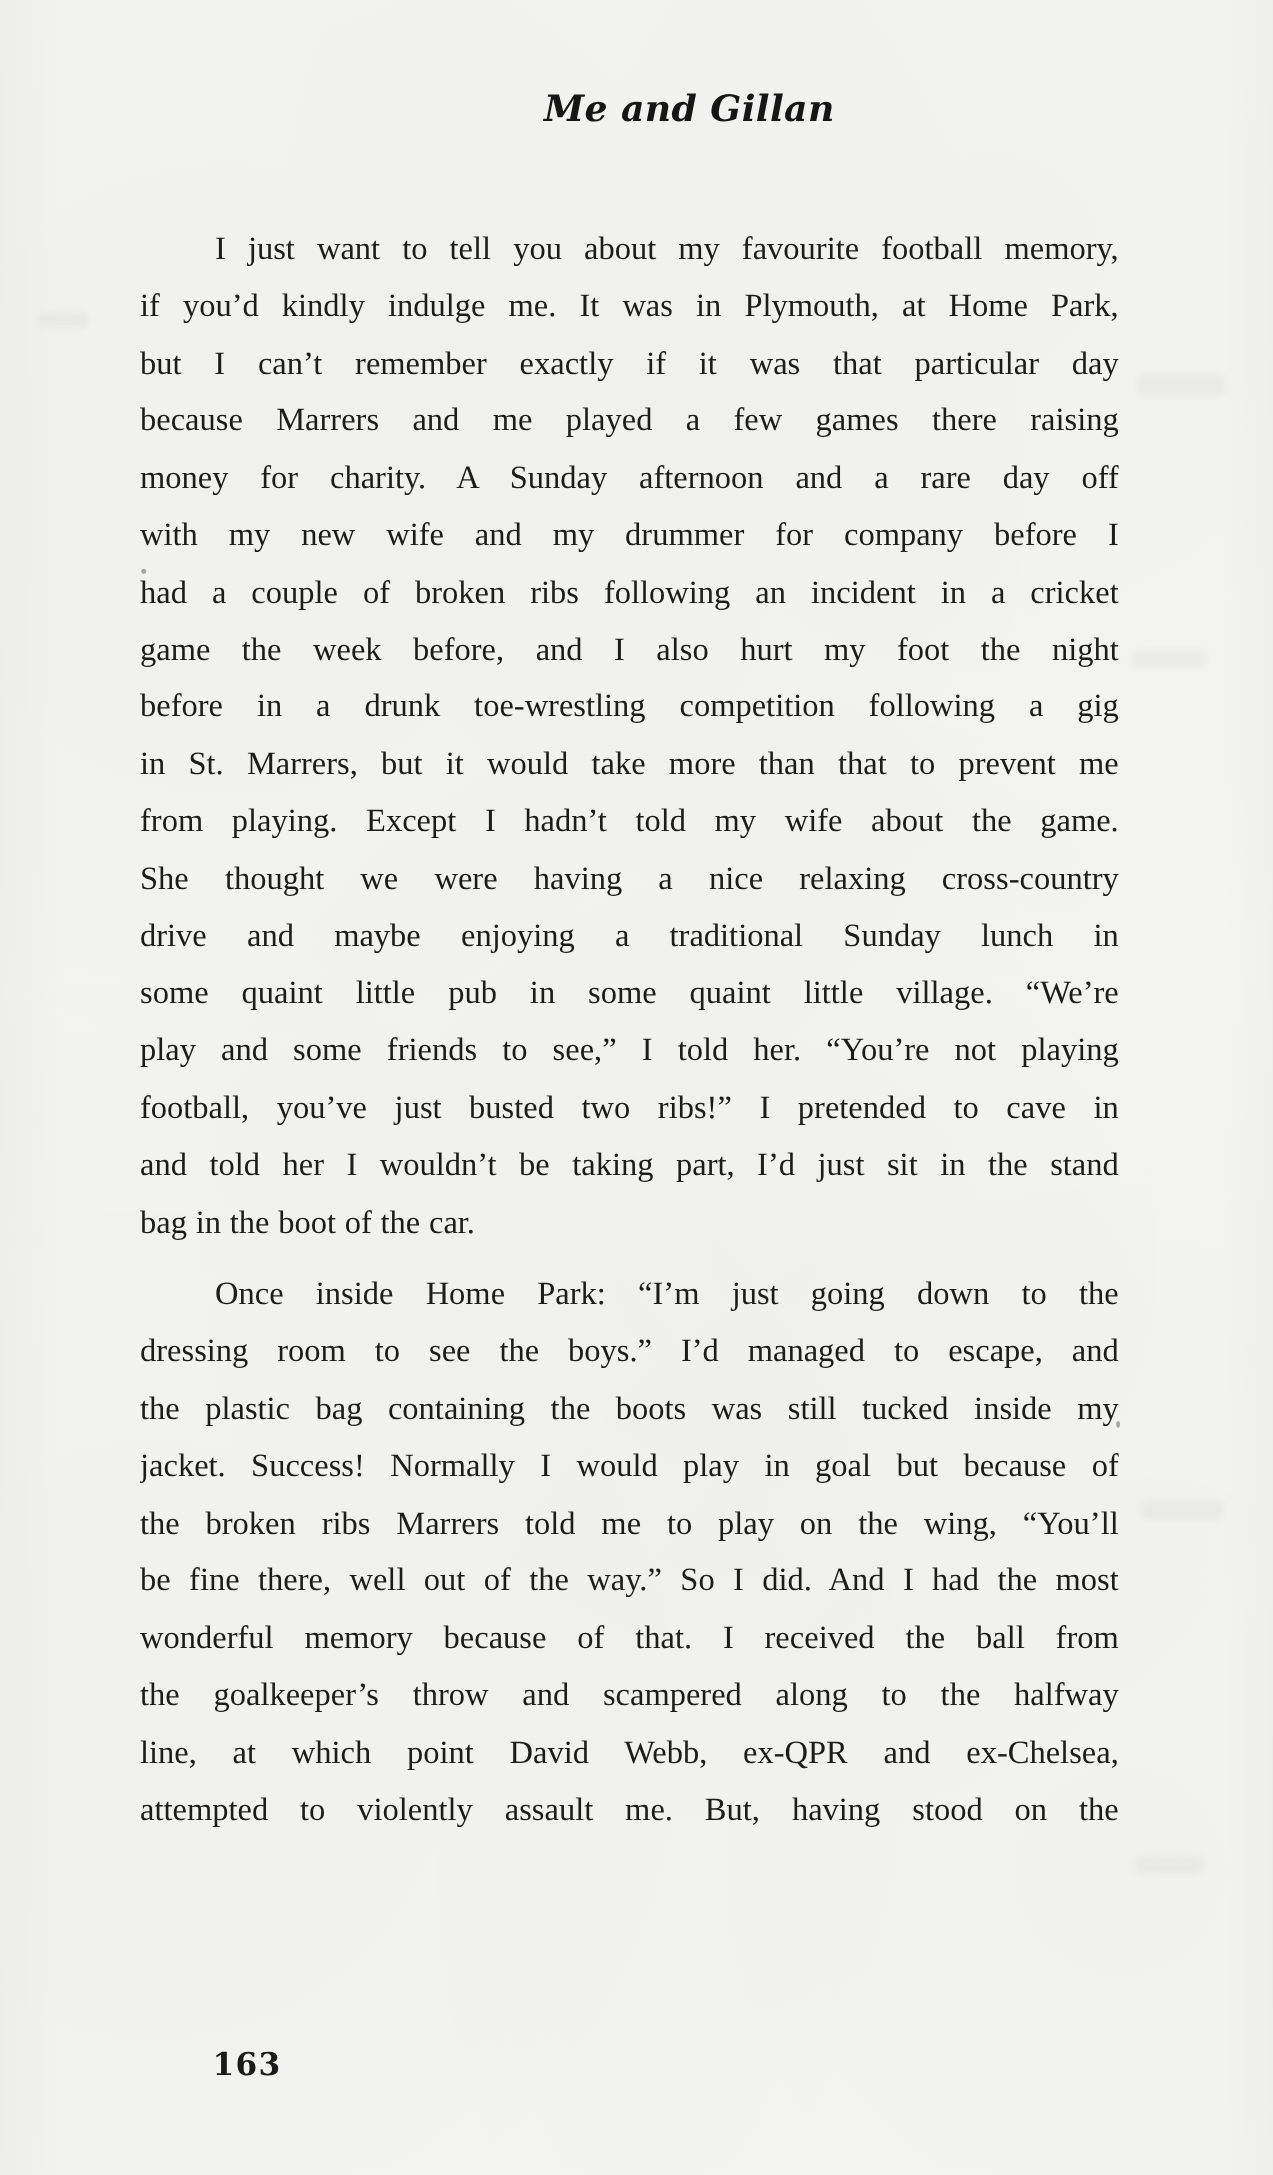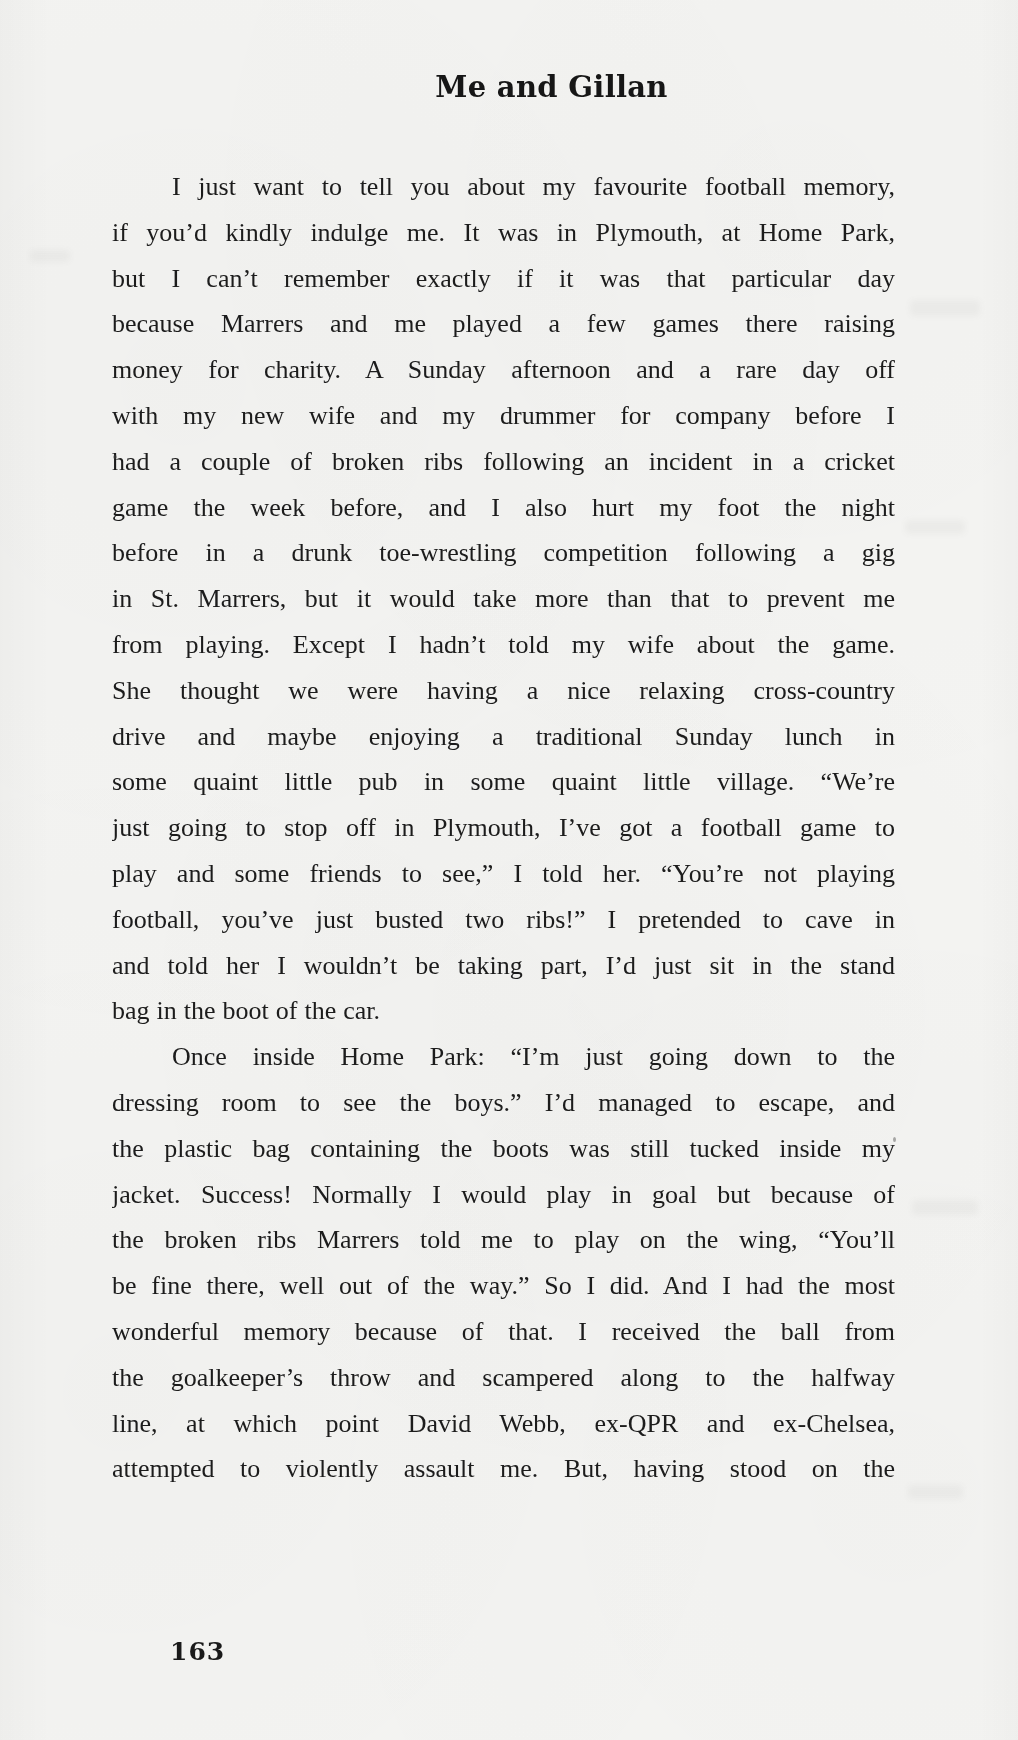--- a/index.html
+++ b/index.html
@@ -30,37 +30,38 @@
     left: 130px;
     width: 783px;
     margin: 0;
     padding-left: 30px;           
     text-align: center;
     font-family: "DejaVu Serif", "Liberation Serif", serif;
     font-weight: bold;
     font-size: 29px;
     letter-spacing: 0.3px;
     color: #161616;
+    font-style: italic;
   }
   .textblock {
     position: absolute;
     top: 164px;
     left: 112px;
     width: 783px;
   }
   .ln {
     height: 45.8px;
     line-height: 45.8px;
     font-size: 26px;
     text-align: justify;
     text-align-last: justify;
     overflow: hidden;
     word-spacing: 0.5px;
   }
-  .ln.indent { text-indent: 60px; }
+  .ln.indent { text-indent: 60px; margin-top: 12px; }
   .ln.end    { text-align-last: left; }
   .page-number {
     position: absolute;
     top: 1637px;
     left: 130px;
     width: 783px;
     padding-left: 40px;           
     text-align: left;
     font-family: "DejaVu Serif", "Liberation Serif", serif;
     font-weight: bold;
@@ -99,21 +100,20 @@
     <div class="ln">money for charity. A Sunday afternoon and a rare day off</div>
     <div class="ln">with my new wife and my drummer for company before I</div>
     <div class="ln">had a couple of broken ribs following an incident in a cricket</div>
     <div class="ln">game the week before, and I also hurt my foot the night</div>
     <div class="ln">before in a drunk toe-wrestling competition following a gig</div>
     <div class="ln">in St. Marrers, but it would take more than that to prevent me</div>
     <div class="ln">from playing. Except I hadn’t told my wife about the game.</div>
     <div class="ln">She thought we were having a nice relaxing cross-country</div>
     <div class="ln">drive and maybe enjoying a traditional Sunday lunch in</div>
     <div class="ln">some quaint little pub in some quaint little village. “We’re</div>
-    <div class="ln">just going to stop off in Plymouth, I’ve got a football game to</div>
     <div class="ln">play and some friends to see,” I told her. “You’re not playing</div>
     <div class="ln">football, you’ve just busted two ribs!” I pretended to cave in</div>
     <div class="ln">and told her I wouldn’t be taking part, I’d just sit in the stand</div>
     <div class="ln end">bag in the boot of the car.</div>
 
     <div class="ln indent">Once inside Home Park: “I’m just going down to the</div>
     <div class="ln">dressing room to see the boys.” I’d managed to escape, and</div>
     <div class="ln">the plastic bag containing the boots was still tucked inside my</div>
     <div class="ln">jacket. Success! Normally I would play in goal but because of</div>
     <div class="ln">the broken ribs Marrers told me to play on the wing, “You’ll</div>

